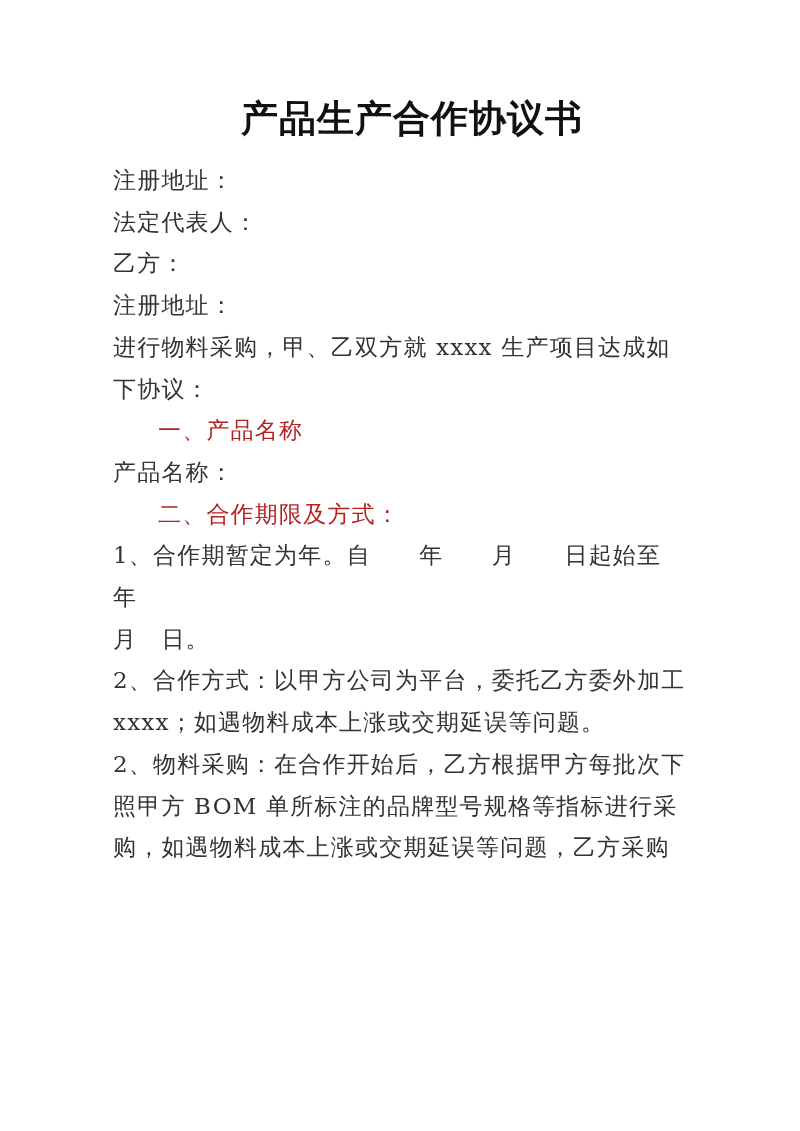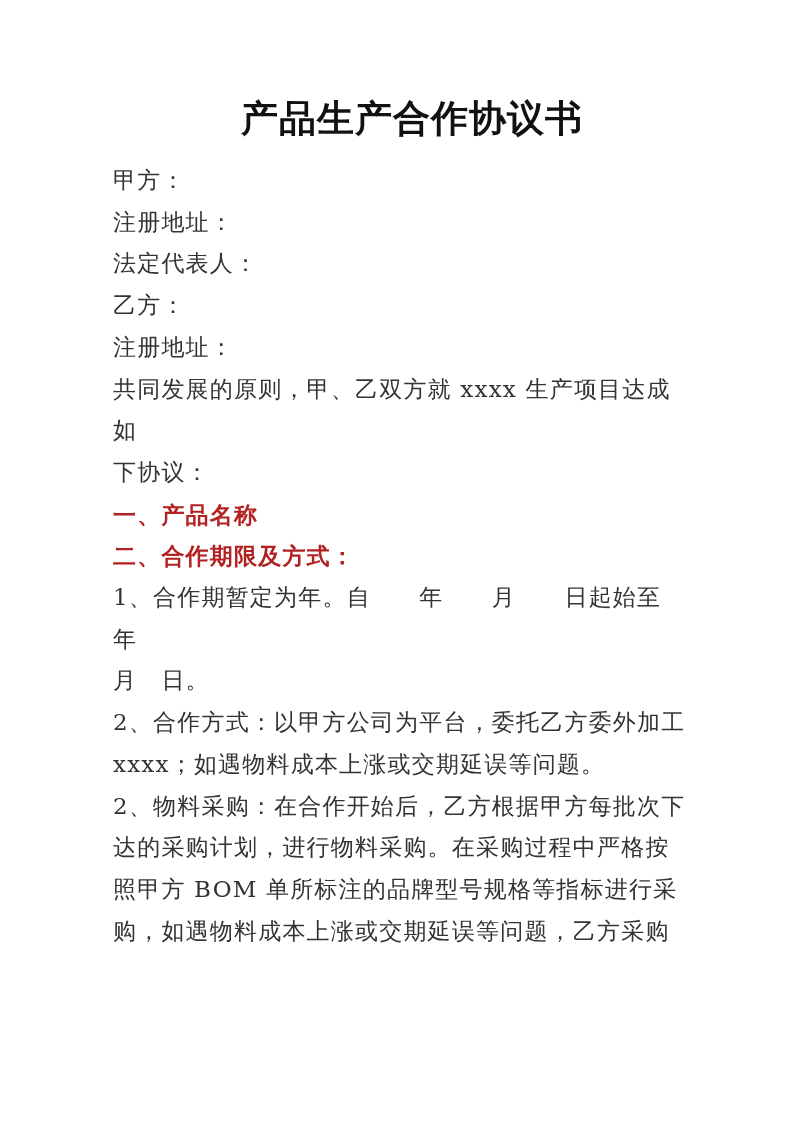--- a/index.html
+++ b/index.html
@@ -41,40 +41,40 @@
     font-size:23px;
     line-height:41.7px;
     letter-spacing:1.2px;
     color:var(--body-text);
   }
   .line{
     white-space:pre-wrap;
   }
   .line.heading{
     color:var(--heading-red);
-    font-weight:bold;
+    font-weight:normal;
+    margin-left:45px;
   }
 </style>
 </head>
 <body>
 
 <div class="page">
   <h1 class="doc-title">产品生产合作协议书</h1>
   <div class="doc-body">
-    <div class="line">甲方：</div>
     <div class="line">注册地址：</div>
     <div class="line">法定代表人：</div>
     <div class="line">乙方：</div>
     <div class="line">注册地址：</div>
-    <div class="line">共同发展的原则，甲、乙双方就 xxxx 生产项目达成如</div>
+    <div class="line">进行物料采购，甲、乙双方就 xxxx 生产项目达成如</div>
     <div class="line">下协议：</div>
     <div class="line heading">一、产品名称</div>
+    <div class="line">产品名称：</div>
     <div class="line heading">二、合作期限及方式：</div>
     <div class="line">1、合作期暂定为年。自　　年　　月　　日起始至　　年</div>
     <div class="line">月　日。</div>
     <div class="line">2、合作方式：以甲方公司为平台，委托乙方委外加工</div>
     <div class="line">xxxx；如遇物料成本上涨或交期延误等问题。</div>
     <div class="line">2、物料采购：在合作开始后，乙方根据甲方每批次下</div>
-    <div class="line">达的采购计划，进行物料采购。在采购过程中严格按</div>
     <div class="line">照甲方 BOM 单所标注的品牌型号规格等指标进行采</div>
     <div class="line">购，如遇物料成本上涨或交期延误等问题，乙方采购</div>
   </div>
 </div>
 
 </body></html>

